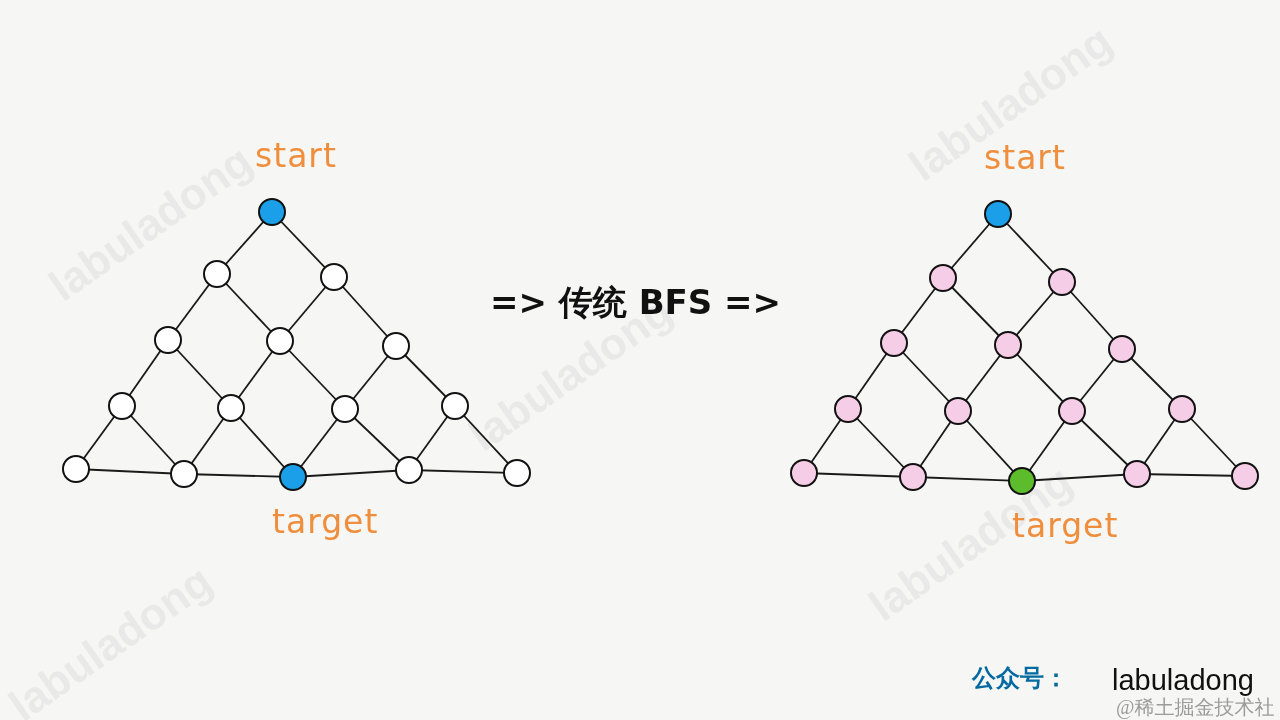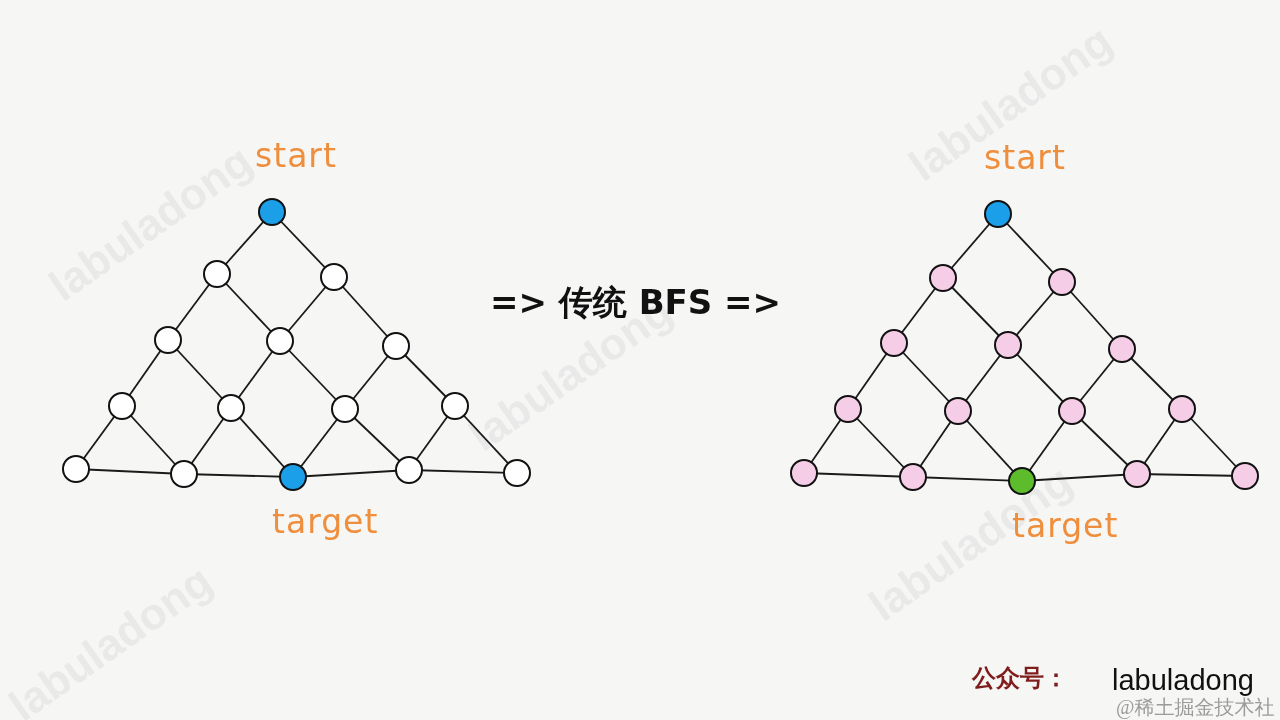--- a/index.html
+++ b/index.html
@@ -17,21 +17,21 @@
   .label {
     position: absolute; font-family: "DejaVu Sans", sans-serif; font-size: 33px;
     color: #ef8e3c; letter-spacing: 1px; white-space: nowrap; margin-left: 32px;
   }
   .mid {
     position: absolute; left: 490px; top: 280px; font-size: 34px; font-weight: bold;
     color: #111; white-space: nowrap; font-family: "DejaVu Sans", sans-serif;
   }
   .footer-brand {
     position: absolute; left: 972px; top: 662px; white-space: nowrap;
-    font-family: "Liberation Serif", serif; font-weight: bold; font-size: 24px; color: #7f1d1d;
+    font-family: "Liberation Serif", serif; font-weight: bold; font-size: 24px; color: #0369a1;
   }
   .footer-name {
     position: absolute; left: 1112px; top: 664px; font-family: "Liberation Sans", sans-serif;
     font-size: 29px; color: #111;
   }
   .footer-source {
     position: absolute; left: 1116px; top: 694px; font-family: "Liberation Serif", serif;
     font-size: 20px; color: #9b9b9b;
   }
 </style>

